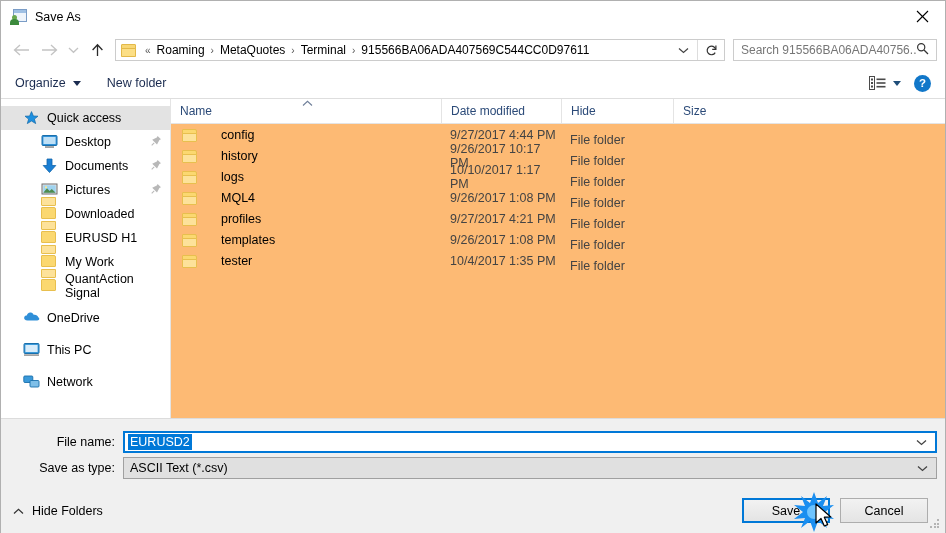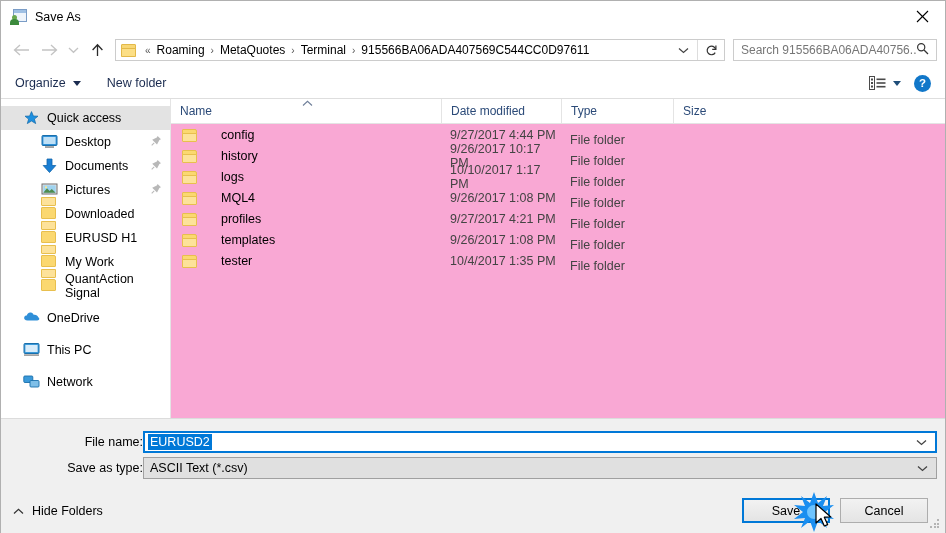--- a/index.html
+++ b/index.html
@@ -58,35 +58,35 @@
   .sb-item .pin{margin-left:auto;opacity:.55;}
   .sb-gap{height:8px;}
   .vdiv{width:1px;background:#e4e4e4;}
 
   
   .fico{position:relative;width:16px;height:14px;}
   .fico .b{position:absolute;left:0;top:1px;width:15px;height:12px;background:#fbd870;border:1px solid #e8bf4e;box-sizing:border-box;border-radius:1px 2px 1px 1px;}
   .fico .f{position:absolute;left:0;bottom:0;width:15px;height:9px;background:#fde29a;border:1px solid #e8bf4e;box-sizing:border-box;border-radius:0 0 1px 1px;}
 
   
-  .listpane{flex:1;background:#f9a8d4;display:flex;flex-direction:column;min-width:0;}
+  .listpane{flex:1;background:#fdba74;display:flex;flex-direction:column;min-width:0;}
   .col-head{height:24px;display:flex;align-items:center;border-bottom:1px solid #e4e4e4;position:relative;background:#fff;}
   .col-head .ch{font-size:12px;color:#2b4a78;padding-left:9px;box-sizing:border-box;position:relative;height:100%;display:flex;align-items:center;}
   .col-head .ch + .ch{border-left:1px solid #e4e4e4;}
   .sort-caret{position:absolute;left:131px;top:0px;color:#6f7f99;font-size:9px;}
   .row{height:21px;display:flex;align-items:center;font-size:12.5px;color:#000;}
   .row .c-name{display:flex;align-items:center;gap:23px;padding-left:11px;box-sizing:border-box;}
   .row .c-date{color:#444;padding-left:9px;box-sizing:border-box;}
   .row .c-type{color:#444;padding-left:9px;box-sizing:border-box;margin-top:10px;}
   .row .c-size{padding-left:9px;box-sizing:border-box;}
 
   
   .formarea{background:#f0f0f0;border-top:1px solid #dcdcdc;padding-top:12px;box-sizing:border-box;height:70px;}
   .frow{display:flex;align-items:center;height:22px;margin-bottom:4px;}
-  .flabel{width:142px;text-align:right;font-size:12.5px;color:#000;box-sizing:border-box;}
+  .flabel{width:122px;text-align:right;padding-right:8px;font-size:12.5px;color:#000;box-sizing:border-box;}
   .combo{height:22px;flex:1;margin-right:8px;display:flex;align-items:center;box-sizing:border-box;}
   .combo.focus{border:2px solid #0078d7;background:#fff;}
   .combo.plain{border:1px solid #a0a0a0;background:#e0e0e0;}
   .sel-text{background:#0078d7;color:#fff;font-size:12.5px;padding:1px 2px;margin-left:3px;}
   .combo .val{font-size:12.5px;color:#000;padding-left:6px;}
   .combo .chev{margin-left:auto;padding-right:8px;color:#333;font-size:10px;}
 
   
   .footer{height:45px;display:flex;align-items:center;background:#f0f0f0;position:relative;}
   .hide-folders{display:flex;align-items:center;gap:8px;padding-left:12px;font-size:12.5px;color:#000;}
@@ -330,21 +330,21 @@
           <span class="sort-caret">
             <svg width="11" height="7" viewBox="0 0 11 7">
                 <path d="M1 5.5 L5.5 1.3 L10 5.5" stroke="#6f7f99" stroke-width="1.1" fill="none"></path>
               </svg>
           </span>
         </div>
         <div class="ch" style="width:120px">
           <span>Date modified</span>
         </div>
         <div class="ch" style="width:112px">
-          <span>Type</span>
+          <span>Hide</span>
         </div>
         <div class="ch" style="width:78px">
           <span>Size</span>
         </div>
       </div>
 
       <div class="rows">
         <div class="row">
           <div class="c-name" style="width:270px">
               <span class="fico">

